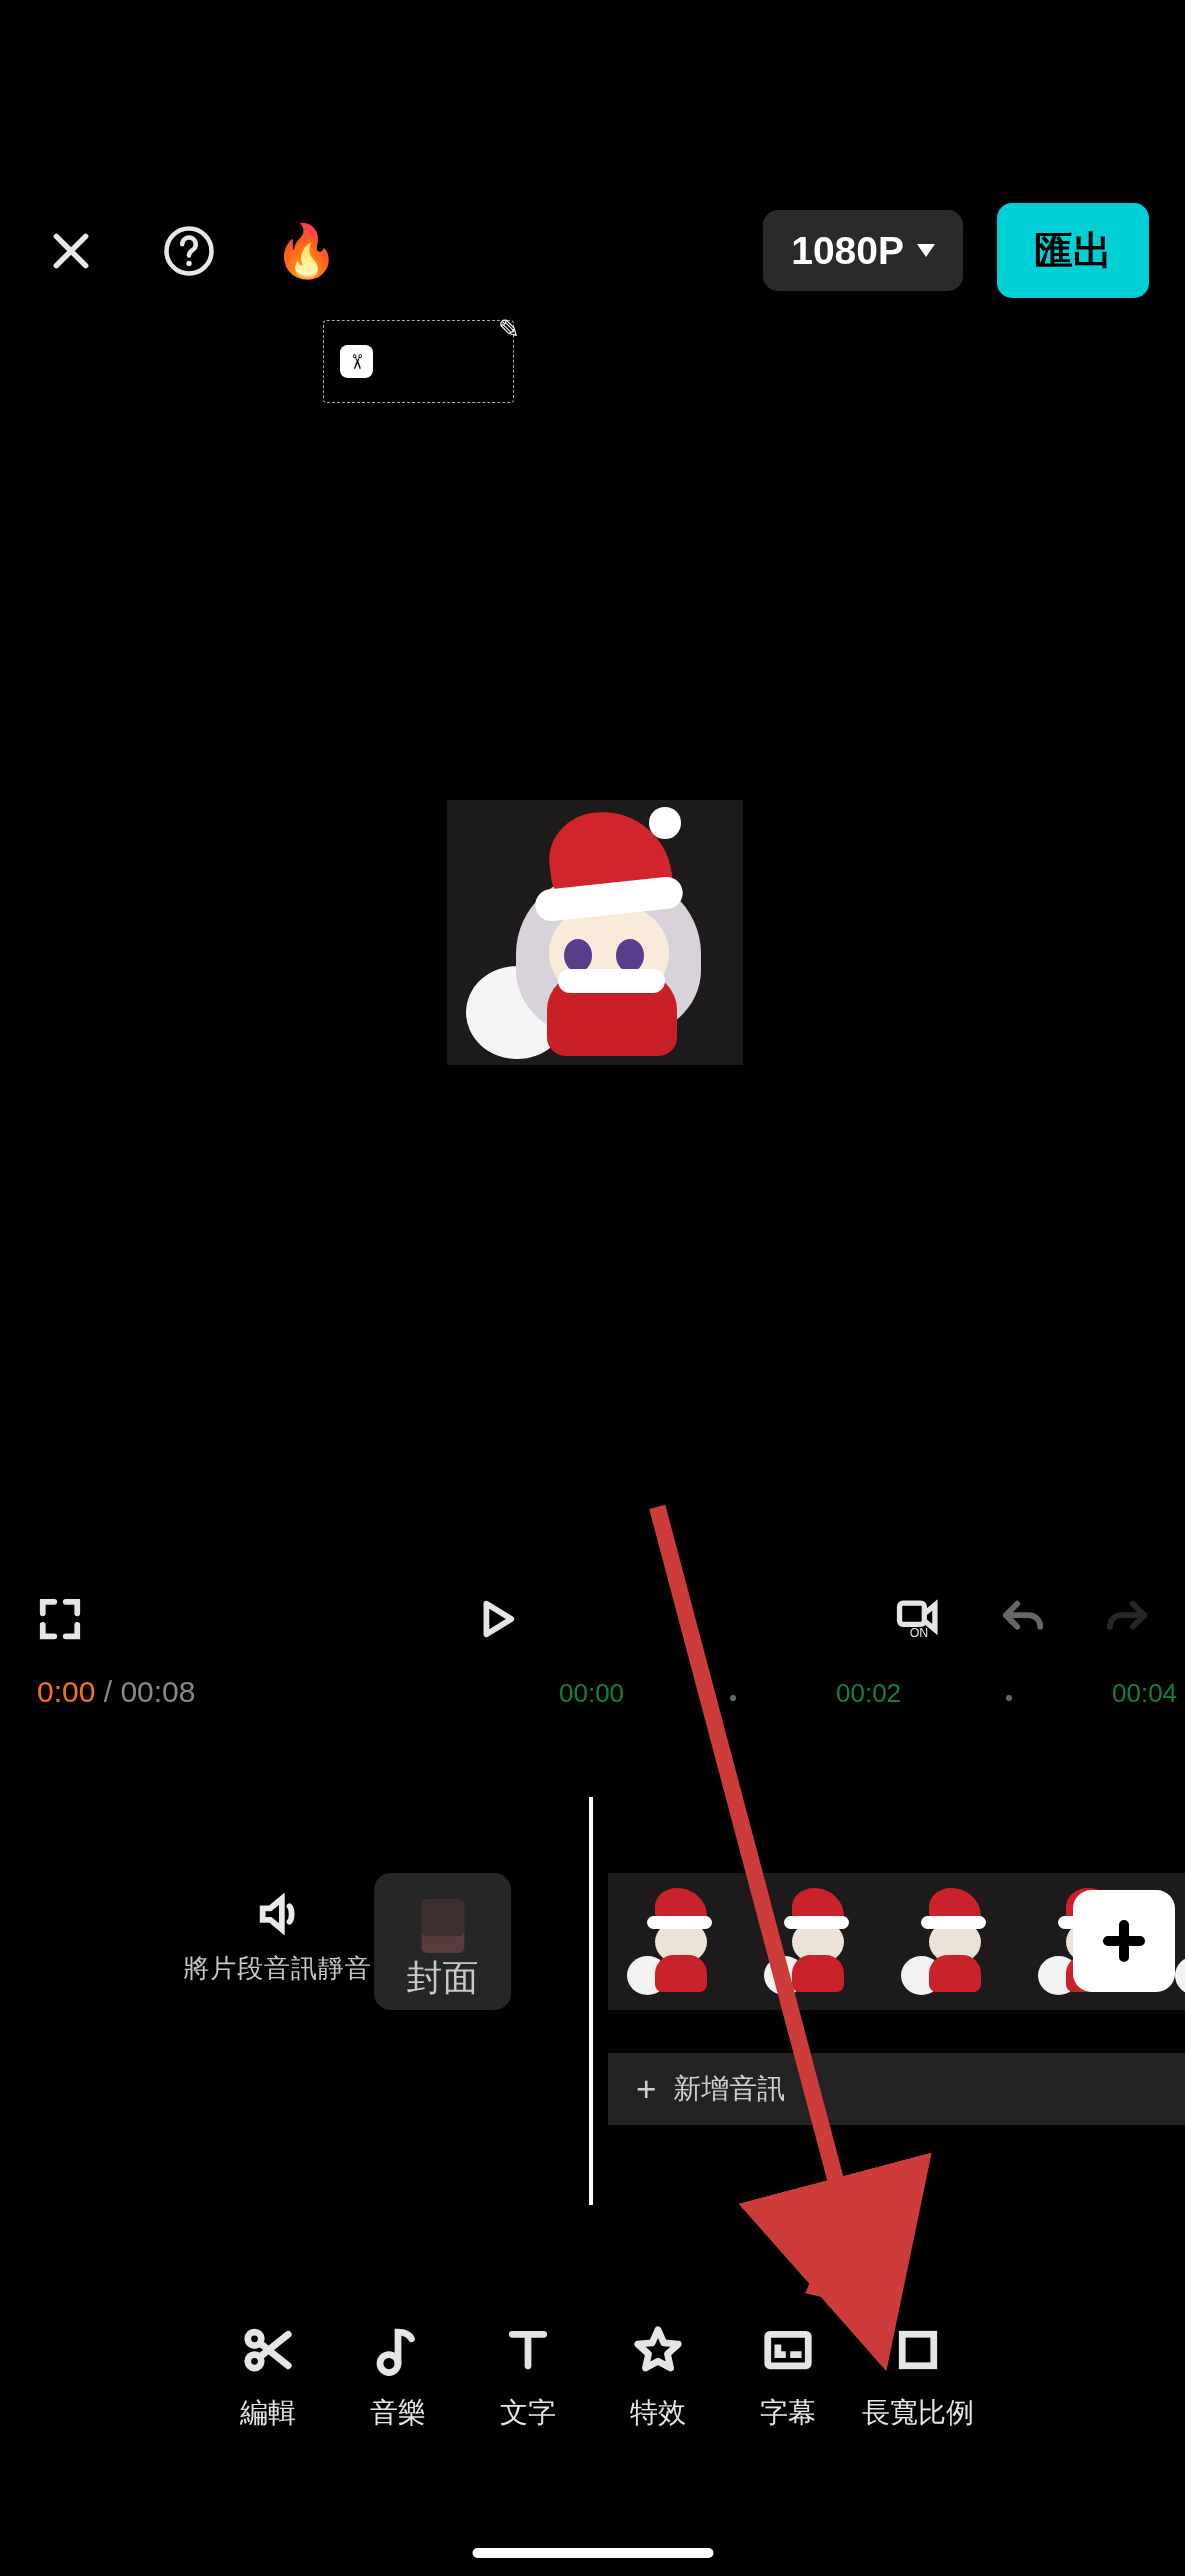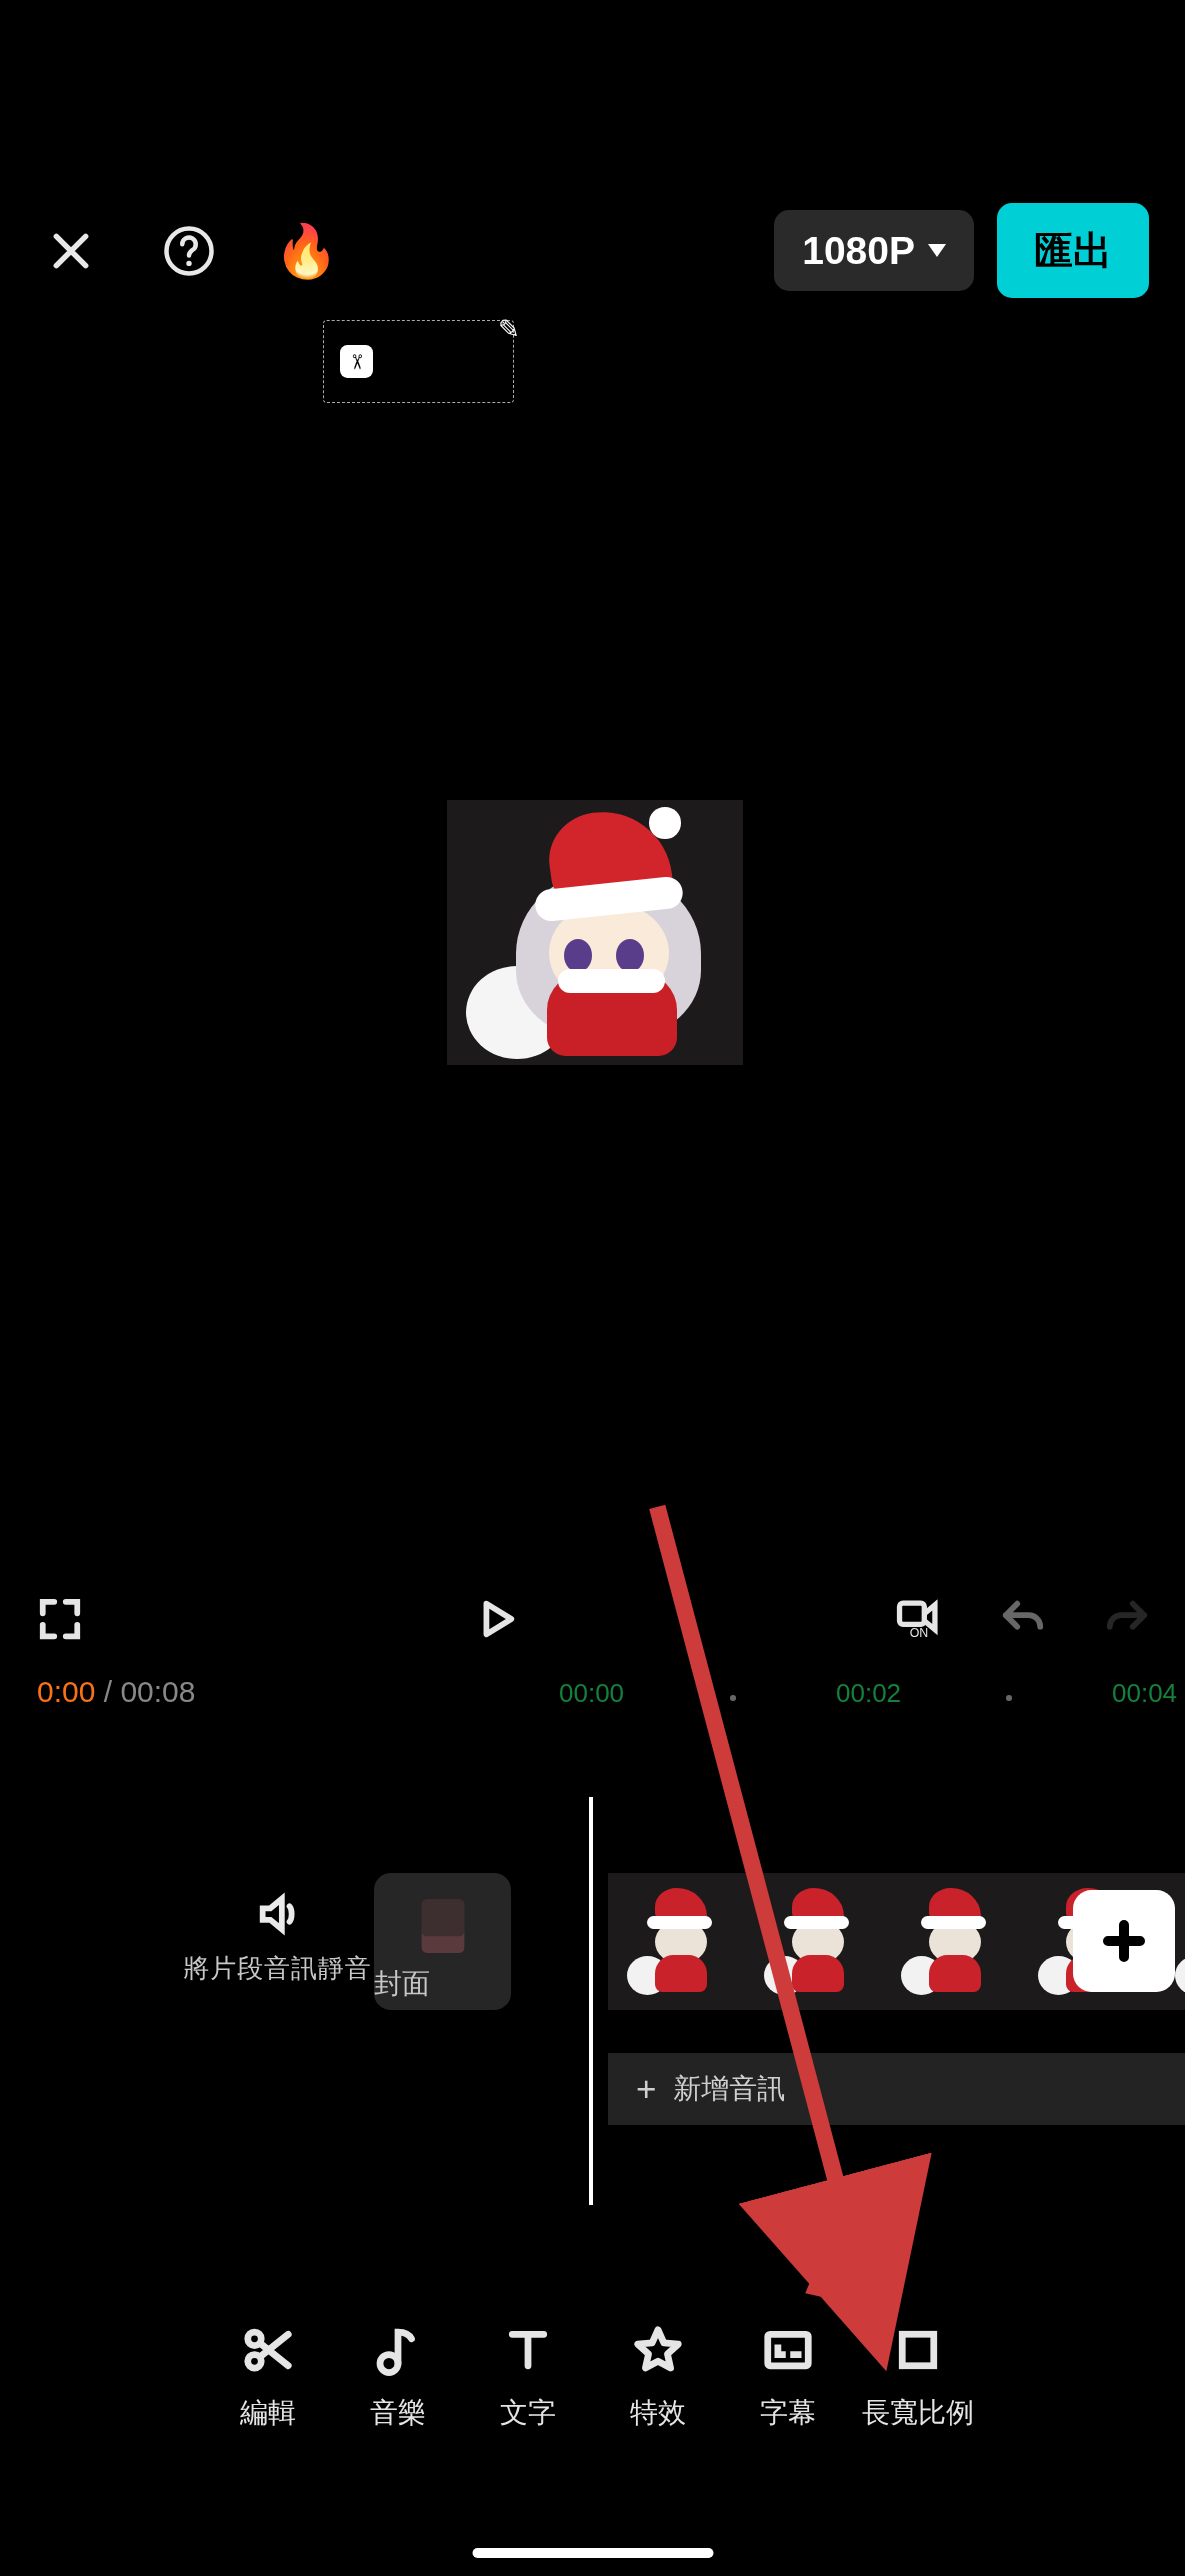--- a/index.html
+++ b/index.html
@@ -18,21 +18,21 @@
     position: absolute;
     top: 195px;
     left: 0;
     right: 0;
     height: 111px;
     display: flex;
     align-items: center;
     padding: 0 37px;
   }
   .topbar .left { display: flex; align-items: center; gap: 51px; }
-  .topbar .right { margin-left: auto; display: flex; align-items: center; gap: 23px; }
+  .topbar .right { margin-left: auto; display: flex; align-items: center; gap: 34px; }
   .icon-btn { width: 67px; height: 67px; display: flex; align-items: center; justify-content: center; cursor: pointer; }
   .close-x svg { width: 44px; height: 44px; }
   .help-circle svg { width: 54px; height: 54px; }
   .flame-icon { font-size: 52px; line-height: 1; }
   .flame-icon span { filter: hue-rotate(-10deg); }
 
   .res-btn {
     background: #2a2a2a;
     color: #fff;
     font-size: 39px;
@@ -181,22 +181,22 @@
   .mute-group .lbl { margin-top: 11px; font-size: 26px; letter-spacing: 0.9px;}
 
   .cover-tile {
     position: absolute;
     top: 1873px;
     left: 374px;
     width: 137px;
     height: 137px;
     background: #262626;
     border-radius: 16.7px;
-    display:flex; align-items:flex-end; justify-content:flex-start;
-    color:#c8c8c8; font-size:28px; padding-bottom:7.4px;
+    display:flex; align-items:flex-end; justify-content:center;
+    color:#c8c8c8; font-size:36px; padding-bottom:7.4px;
     cursor:pointer;
     overflow:hidden;
   }
   .cover-tile::before{
     content:""; position:absolute; top:26px; left:50%; transform:translateX(-50%);
     width:43px; height:54px; background:#3d2f30; border-radius:5.6px;
     box-shadow: inset 0 -16.7px 0 #5a3a3c;
   }
 
   .clip-track {

